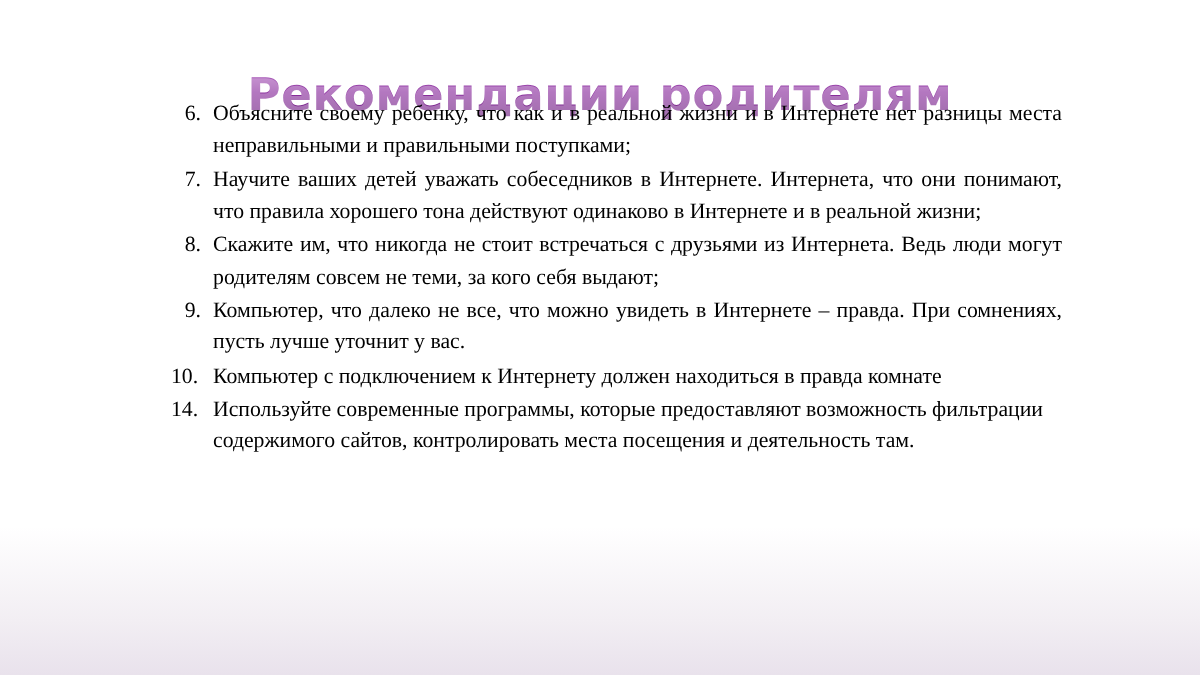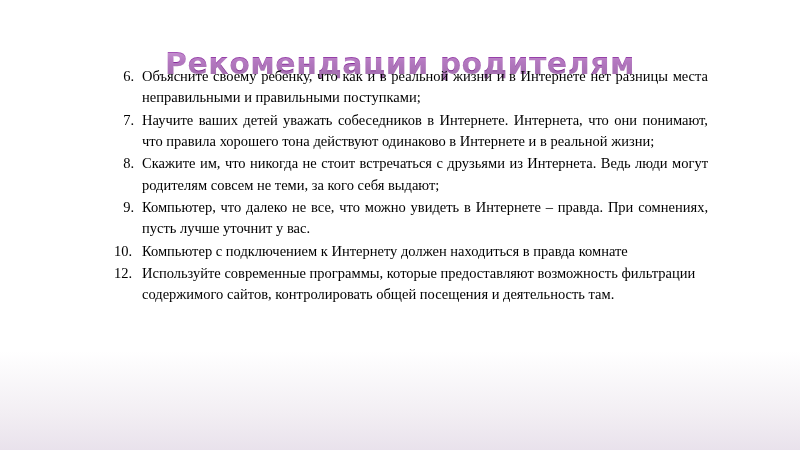--- a/index.html
+++ b/index.html
@@ -96,18 +96,18 @@
       <span class="txt j2"><span>Компьютер, что </span><span class="b">далеко не все, что можно увидеть в Интернете – правда</span><span>. При сомнениях, пусть лучше уточнит у вас.</span></span>
     </div>
 
     <div class="item">
       <span class="num w2">10.</span>
       <span class="txt">Компьютер с подключением к Интернету должен находиться в  правда комнате</span>
     </div>
 
 
     <div class="item">
-      <span class="num w2">12.</span>
-      <span class="txt">Используйте современные программы, которые предоставляют возможность фильтрации содержимого сайтов, контролировать  общей посещения и деятельность там.</span>
+      <span class="num w2">14.</span>
+      <span class="txt">Используйте современные программы, которые предоставляют возможность фильтрации содержимого сайтов, контролировать  места посещения и деятельность там.</span>
     </div>
 
   </div>
 </div>
 
 </body></html>

